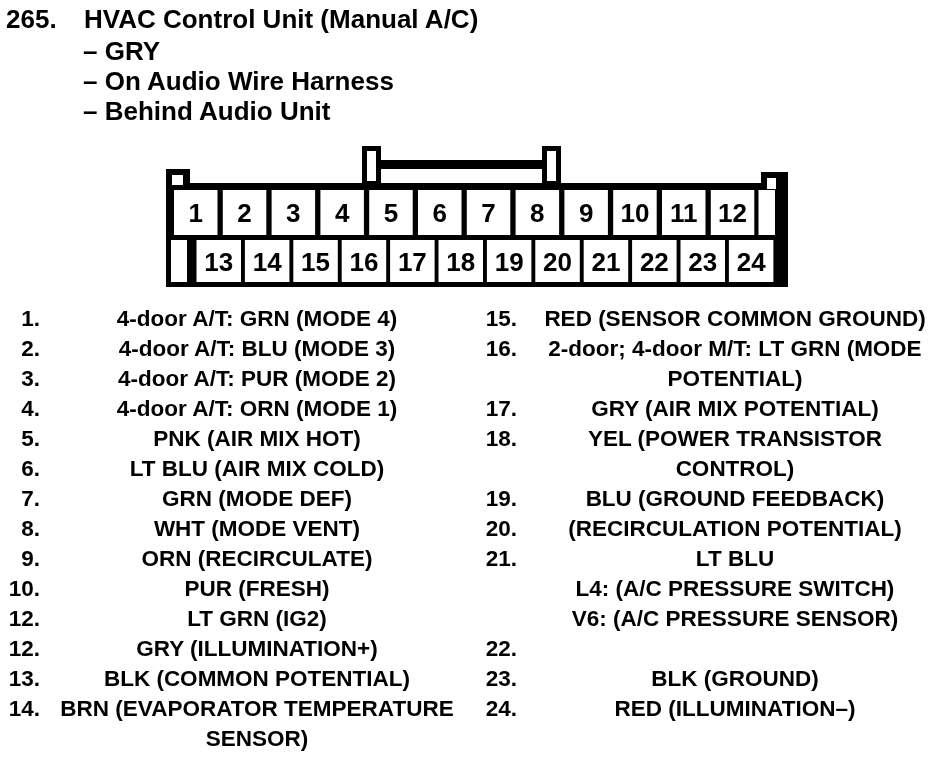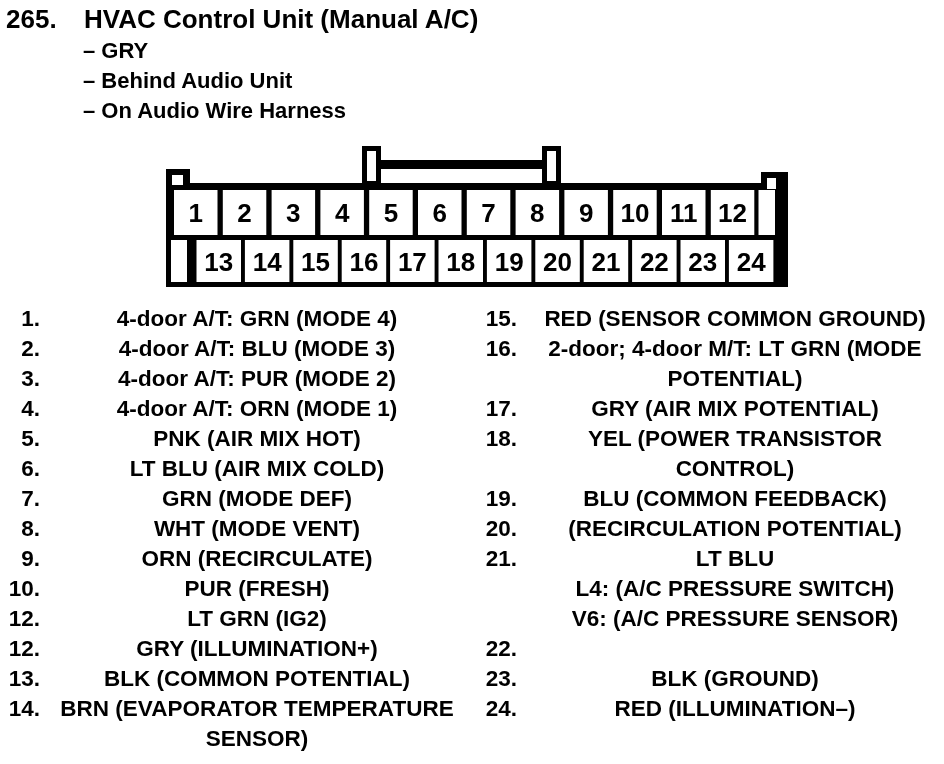--- a/index.html
+++ b/index.html
@@ -18,21 +18,21 @@
   .title-row {
     position: absolute; left: 6px; top: 4px;
     font-size: 26px; line-height: 30px;
     white-space: nowrap;
   }
   .title-num { display: inline-block; width: 78px; }
 
   
   .attr-list {
     position: absolute; left: 83px; top: 36px;
-    font-size: 22px; line-height: 30px;
+    font-size: 26px; line-height: 30px;
   }
   .attr-line { white-space: nowrap; }
 
   
   .connector {
     position: absolute; left: 165px; top: 145px;
     width: 625px; height: 143px;
   }
   .connector svg { display: block; }
   .ink   { fill: #000000; }
@@ -63,22 +63,22 @@
 <body>
 
 <div class="page">
 
   <div class="title-row">
     <span class="title-num">265.</span><span class="title-text">HVAC Control Unit (Manual A/C)</span>
   </div>
 
   <div class="attr-list">
       <div class="attr-line">– GRY</div>
+      <div class="attr-line">– On Audio Wire Harness</div>
       <div class="attr-line">– Behind Audio Unit</div>
-      <div class="attr-line">– On Audio Wire Harness</div>
     </div>
 
   <div class="connector">
     <svg width="625" height="143" viewBox="0 0 625 143" xmlns="http://www.w3.org/2000/svg">
 
       <rect class="ink" x="1" y="38" width="622" height="104"></rect>
       <rect class="ink" x="1" y="24" width="24" height="20"></rect>
       <rect class="ink" x="596" y="27" width="27" height="25"></rect>
       <rect class="ink" x="197" y="1" width="19" height="40"></rect>
       <rect class="ink" x="377" y="1" width="19" height="40"></rect>
@@ -254,21 +254,21 @@
       <div class="pin-item">
         <span class="pin-num">18.</span>
         <span class="pin-desc">
           <span class="pin-line">YEL (POWER TRANSISTOR</span>
           <span class="pin-line">CONTROL)</span>
         </span>
       </div>
       <div class="pin-item">
         <span class="pin-num">19.</span>
         <span class="pin-desc">
-          <span class="pin-line">BLU (COMMON FEEDBACK)</span>
+          <span class="pin-line">BLU (GROUND FEEDBACK)</span>
         </span>
       </div>
       <div class="pin-item">
         <span class="pin-num">20.</span>
         <span class="pin-desc">
           <span class="pin-line">(RECIRCULATION POTENTIAL)</span>
         </span>
       </div>
       <div class="pin-item">
         <span class="pin-num">21.</span>

